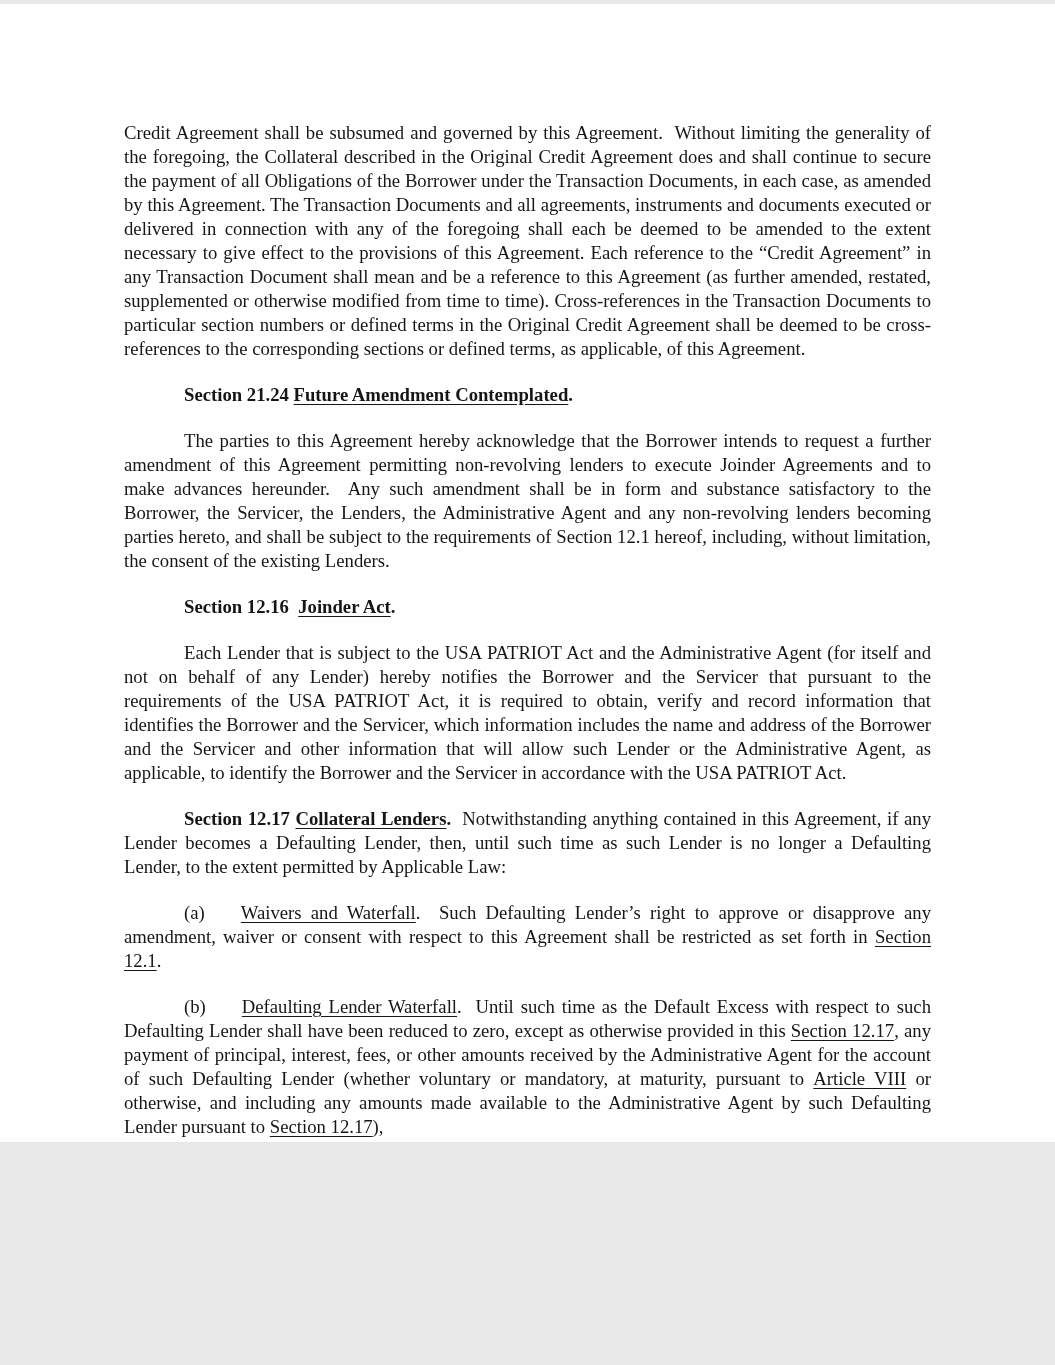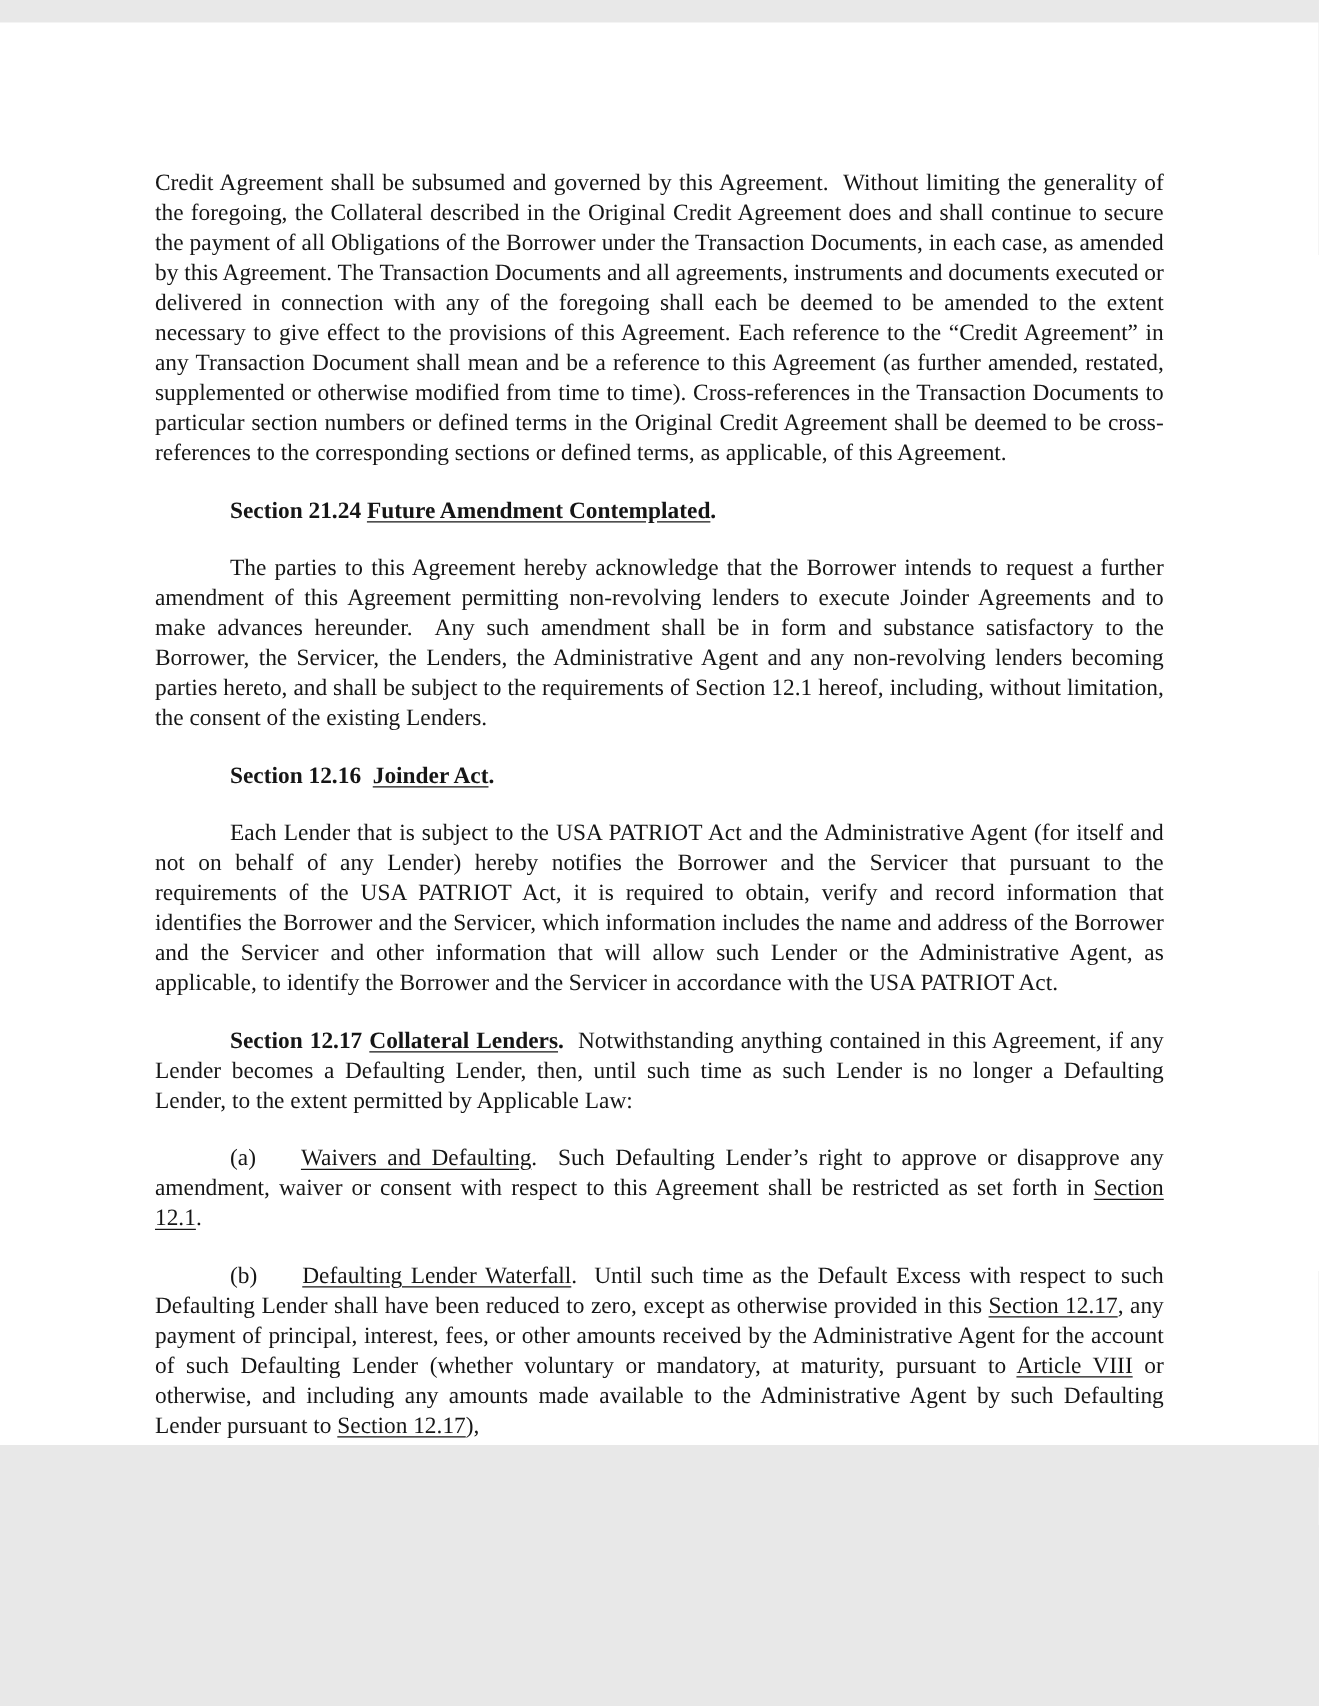--- a/index.html
+++ b/index.html
@@ -4,21 +4,21 @@
 <style>
   html, body {
     margin: 0;
     padding: 0;
     background: #e8e8e8;
   }
   .page {
     position: relative;
     width: 1055px;
     height: 1138px;
-    margin: 18px auto;
+    margin: 4px auto;
     background: #ffffff;
     color: #161616;
     font-family: "Liberation Serif", "DejaVu Serif", serif;
     overflow: hidden;
   }
   .doc {
     position: absolute;
     left: 124px;
     top: 117px;
     width: 807px;
@@ -32,21 +32,21 @@
   }
   .doc p.indent {
     text-indent: 60px;
   }
   .doc p.heading {
     text-indent: 60px;
     text-align: left;
     font-weight: bold;
   }
   .run.b { font-weight: bold; }
-  .run.u { text-decoration: underline; text-underline-offset: 3px; }
+  .run.u { text-decoration: underline; text-underline-offset: 3px; font-family: Liberation Serif, serif; }
   .tab {
     display: inline-block;
     width: 36px;
   }
   .page-number {
     position: absolute;
     left: 0;
     right: 0;
     top: 1272px;
     text-align: center;
@@ -59,17 +59,17 @@
 <body>
 
 <div class="page">
   <main class="doc" id="doc">
       <p class=""><span class="run">Credit Agreement shall be subsumed and governed by this Agreement.&nbsp; Without limiting the generality of the foregoing, the Collateral described in the Original Credit Agreement does and shall continue to secure the payment of all Obligations of the Borrower under the Transaction Documents, in each case, as amended by this Agreement. The Transaction Documents and all agreements, instruments and documents executed or delivered in connection with any of the foregoing shall each be deemed to be amended to the extent necessary to give effect to the provisions of this Agreement. Each reference to the “Credit Agreement” in any Transaction Document shall mean and be a reference to this Agreement (as further amended, restated, supplemented or otherwise modified from time to time). Cross-references in the Transaction Documents to particular section numbers or defined terms in the Original Credit Agreement shall be deemed to be cross-references to the corresponding sections or defined terms, as applicable, of this Agreement.</span></p>
       <p class="heading"><span class="run b">Section 21.24 </span><span class="run b u">Future Amendment Contemplated</span><span class="run b">.</span></p>
       <p class=" indent"><span class="run">The parties to this Agreement hereby acknowledge that the Borrower intends to request a further amendment of this Agreement permitting non-revolving lenders to execute Joinder Agreements and to make advances hereunder.&nbsp; Any such amendment shall be in form and substance satisfactory to the Borrower, the Servicer, the Lenders, the Administrative Agent and any non-revolving lenders becoming parties hereto, and shall be subject to the requirements of Section 12.1 hereof, including, without limitation, the consent of the existing Lenders.</span></p>
       <p class="heading"><span class="run b">Section 12.16&nbsp; </span><span class="run b u">Joinder Act</span><span class="run b">.</span></p>
       <p class=" indent"><span class="run">Each Lender that is subject to the USA PATRIOT Act and the Administrative Agent (for itself and not on behalf of any Lender) hereby notifies the Borrower and the Servicer that pursuant to the requirements of the USA PATRIOT Act, it is required to obtain, verify and record information that identifies the Borrower and the Servicer, which information includes the name and address of the Borrower and the Servicer and other information that will allow such Lender or the Administrative Agent, as applicable, to identify the Borrower and the Servicer in accordance with the USA PATRIOT Act.</span></p>
       <p class=" indent"><span class="run b">Section 12.17 </span><span class="run b u">Collateral Lenders</span><span class="run b">.</span><span class="run">&nbsp; Notwithstanding anything contained in this Agreement, if any Lender becomes a Defaulting Lender, then, until such time as such Lender is no longer a Defaulting Lender, to the extent permitted by Applicable Law:</span></p>
-      <p class=" indent"><span class="run">(a)</span><span class="tab"></span><span class="run u">Waivers and Defaulting</span><span class="run">.&nbsp; Such Defaulting Lender’s right to approve or disapprove any amendment, waiver or consent with respect to this Agreement shall be restricted as set forth in </span><span class="run u">Section 12.1</span><span class="run">.</span></p>
+      <p class=" indent"><span class="run">(a)</span><span class="tab"></span><span class="run u">Waivers and Waterfall</span><span class="run">.&nbsp; Such Defaulting Lender’s right to approve or disapprove any amendment, waiver or consent with respect to this Agreement shall be restricted as set forth in </span><span class="run u">Section 12.1</span><span class="run">.</span></p>
       <p class=" indent"><span class="run">(b)</span><span class="tab"></span><span class="run u">Defaulting Lender Waterfall</span><span class="run">.&nbsp; Until such time as the Default Excess with respect to such Defaulting Lender shall have been reduced to zero, except as otherwise provided in this </span><span class="run u">Section 12.17</span><span class="run">, any payment of principal, interest, fees, or other amounts received by the Administrative Agent for the account of such Defaulting Lender (whether voluntary or mandatory, at maturity, pursuant to </span><span class="run u">Article VIII</span><span class="run"> or otherwise, and including any amounts made available to the Administrative Agent by such Defaulting Lender pursuant to </span><span class="run u">Section 12.17</span><span class="run">),</span></p>
     </main>
   <footer class="page-number">123</footer>
 </div>
 
 </body></html>

